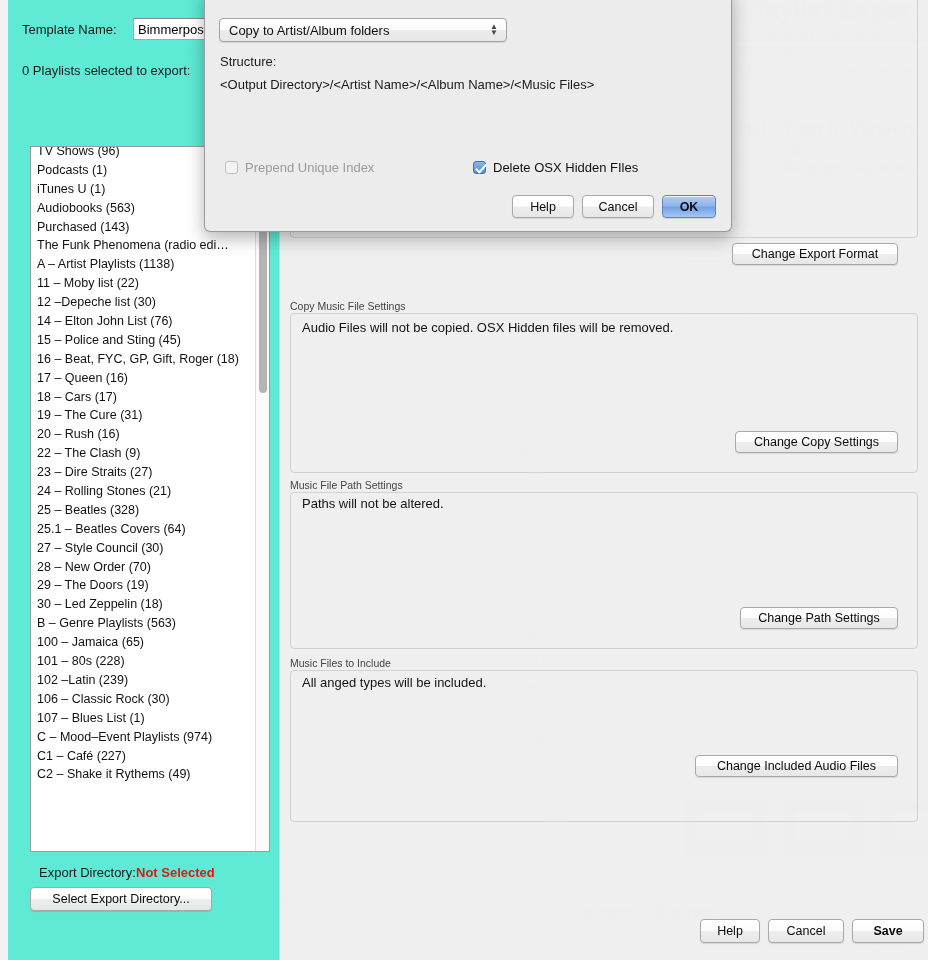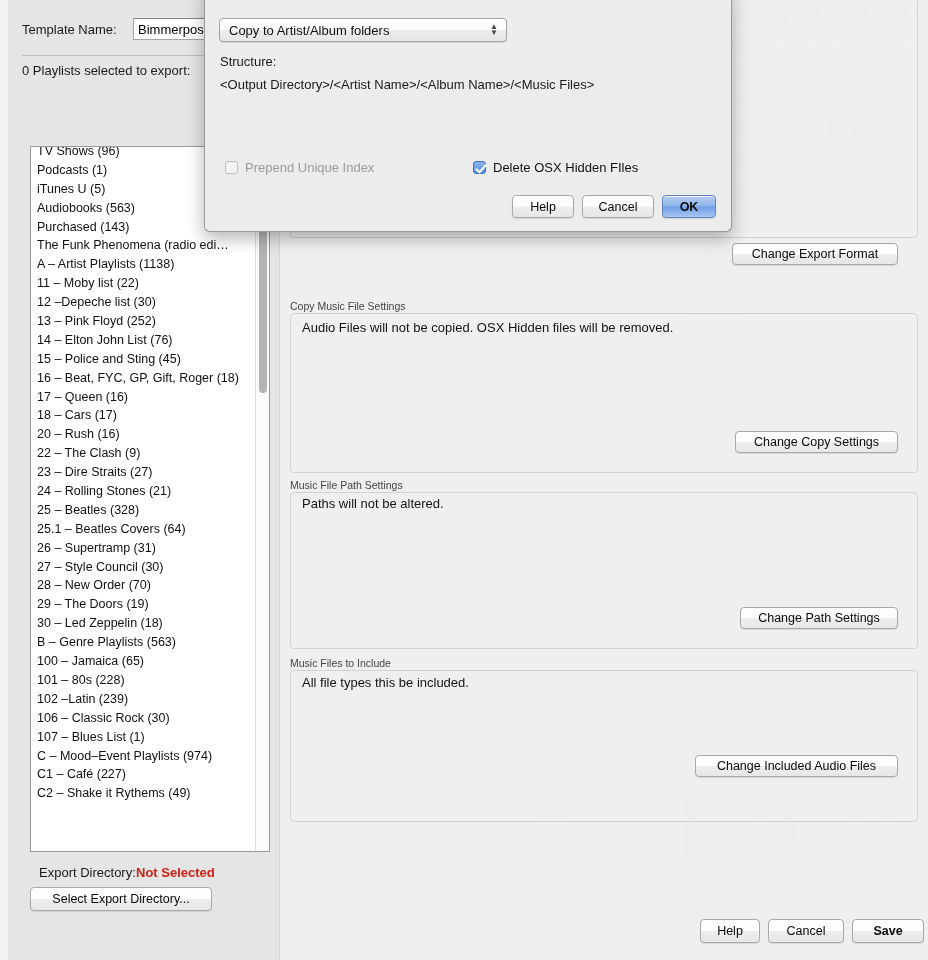--- a/index.html
+++ b/index.html
@@ -64,21 +64,21 @@
   .bg-shade { position: absolute; background: rgba(0,0,0,0.028); }
 
   
   .front {
     position: absolute;
     left: 8px; top: 0px; width: 920px; height: 960px;
     background: rgba(237,237,237,0.88);
   }
   .front-left {
     position: absolute; left: 0; top: 0; width: 272px; height: 960px;
-    background: #e5e5e5;
+    background: #5eead4;
     border-right: 1px solid #d6d6d6;
   }
   .front-right {
     position: absolute; left: 272px; top: 0; width: 648px; height: 960px;
     background: rgba(240,240,240,0.55);
   }
 
   .lbl {
     position: absolute;
     font-size: 13px;
@@ -333,40 +333,39 @@
       <div class="textfield" style="left:125px; top:18px; width:88px; height:22px; line-height:17px;">Bimmerpost</div>
 
       <div class="hsep" style="left:14px; top:55px; width:246px;"></div>
 
       <div class="lbl" style="left:14px; top:63px;">0 Playlists selected to export:</div>
 
       <div class="listbox" style="left:22px; top:146px; width:240px; height:706px;">
         <div class="rows" id="playlist-rows">
             <div class="lrow">TV Shows (96)</div>
             <div class="lrow">Podcasts (1)</div>
-            <div class="lrow">iTunes U (5)</div>
+            <div class="lrow">iTunes U (1)</div>
             <div class="lrow">Audiobooks (563)</div>
             <div class="lrow">Purchased (143)</div>
             <div class="lrow">The Funk Phenomena (radio edi…</div>
             <div class="lrow">A – Artist Playlists (1138)</div>
             <div class="lrow">11 – Moby list (22)</div>
             <div class="lrow">12 –Depeche list (30)</div>
-            <div class="lrow">13 – Pink Floyd (252)</div>
             <div class="lrow">14 – Elton John List (76)</div>
             <div class="lrow">15 – Police and Sting (45)</div>
             <div class="lrow">16 – Beat, FYC, GP, Gift, Roger (18)</div>
             <div class="lrow">17 – Queen (16)</div>
             <div class="lrow">18 – Cars (17)</div>
+            <div class="lrow">19 – The Cure (31)</div>
             <div class="lrow">20 – Rush (16)</div>
             <div class="lrow">22 – The Clash (9)</div>
             <div class="lrow">23 – Dire Straits (27)</div>
             <div class="lrow">24 – Rolling Stones (21)</div>
             <div class="lrow">25 – Beatles (328)</div>
             <div class="lrow">25.1 – Beatles Covers (64)</div>
-            <div class="lrow">26 – Supertramp (31)</div>
             <div class="lrow">27 – Style Council (30)</div>
             <div class="lrow">28 – New Order (70)</div>
             <div class="lrow">29 – The Doors (19)</div>
             <div class="lrow">30 – Led Zeppelin (18)</div>
             <div class="lrow">B – Genre Playlists (563)</div>
             <div class="lrow">100 – Jamaica (65)</div>
             <div class="lrow">101 – 80s (228)</div>
             <div class="lrow">102 –Latin (239)</div>
             <div class="lrow">106 – Classic Rock (30)</div>
             <div class="lrow">107 – Blues List (1)</div>
@@ -395,21 +394,21 @@
       <div class="group-text" style="left:22px; top:320px;">Audio Files will not be copied. OSX Hidden files will be removed.</div>
       <div class="btn" style="left:455px; top:431px; width:163px; height:22px;">Change Copy Settings</div>
 
       <div class="groupcap" style="left:10px; top:479px;">Music File Path Settings</div>
       <div class="group" style="left:10px; top:492px; width:628px; height:157px;"></div>
       <div class="group-text" style="left:22px; top:496px;">Paths will not be altered.</div>
       <div class="btn" style="left:460px; top:607px; width:158px; height:22px;">Change Path Settings</div>
 
       <div class="groupcap" style="left:10px; top:657px;">Music Files to Include</div>
       <div class="group" style="left:10px; top:670px; width:628px; height:152px;"></div>
-      <div class="group-text" style="left:22px; top:675px;">All file types this be included.</div>
+      <div class="group-text" style="left:22px; top:675px;">All anged types will be included.</div>
       <div class="btn" style="left:415px; top:755px; width:203px; height:22px;">Change Included Audio Files</div>
 
       <div class="btn" style="left:420px; top:919px; width:60px; height:24px;">Help</div>
       <div class="btn" style="left:488px; top:919px; width:76px; height:24px;">Cancel</div>
       <div class="btn bold" style="left:572px; top:919px; width:72px; height:24px;">Save</div>
     </div>
   </div>
 
   <div class="sheet">
 

